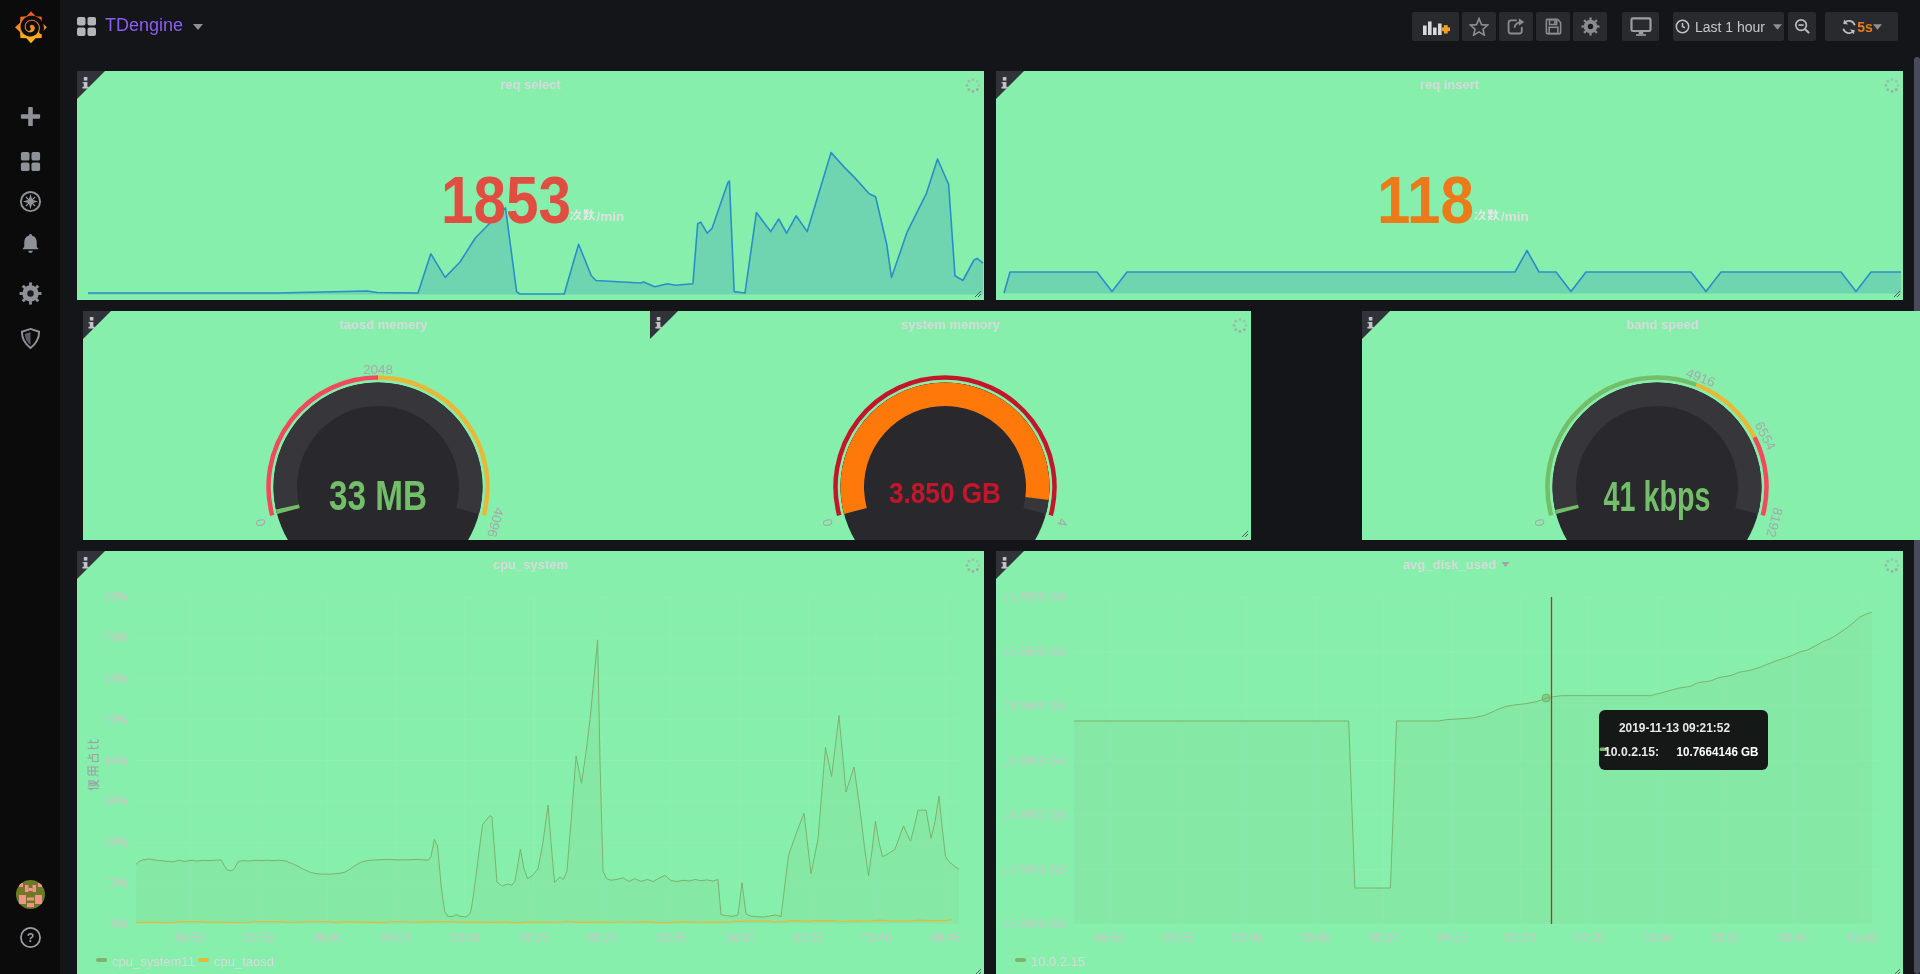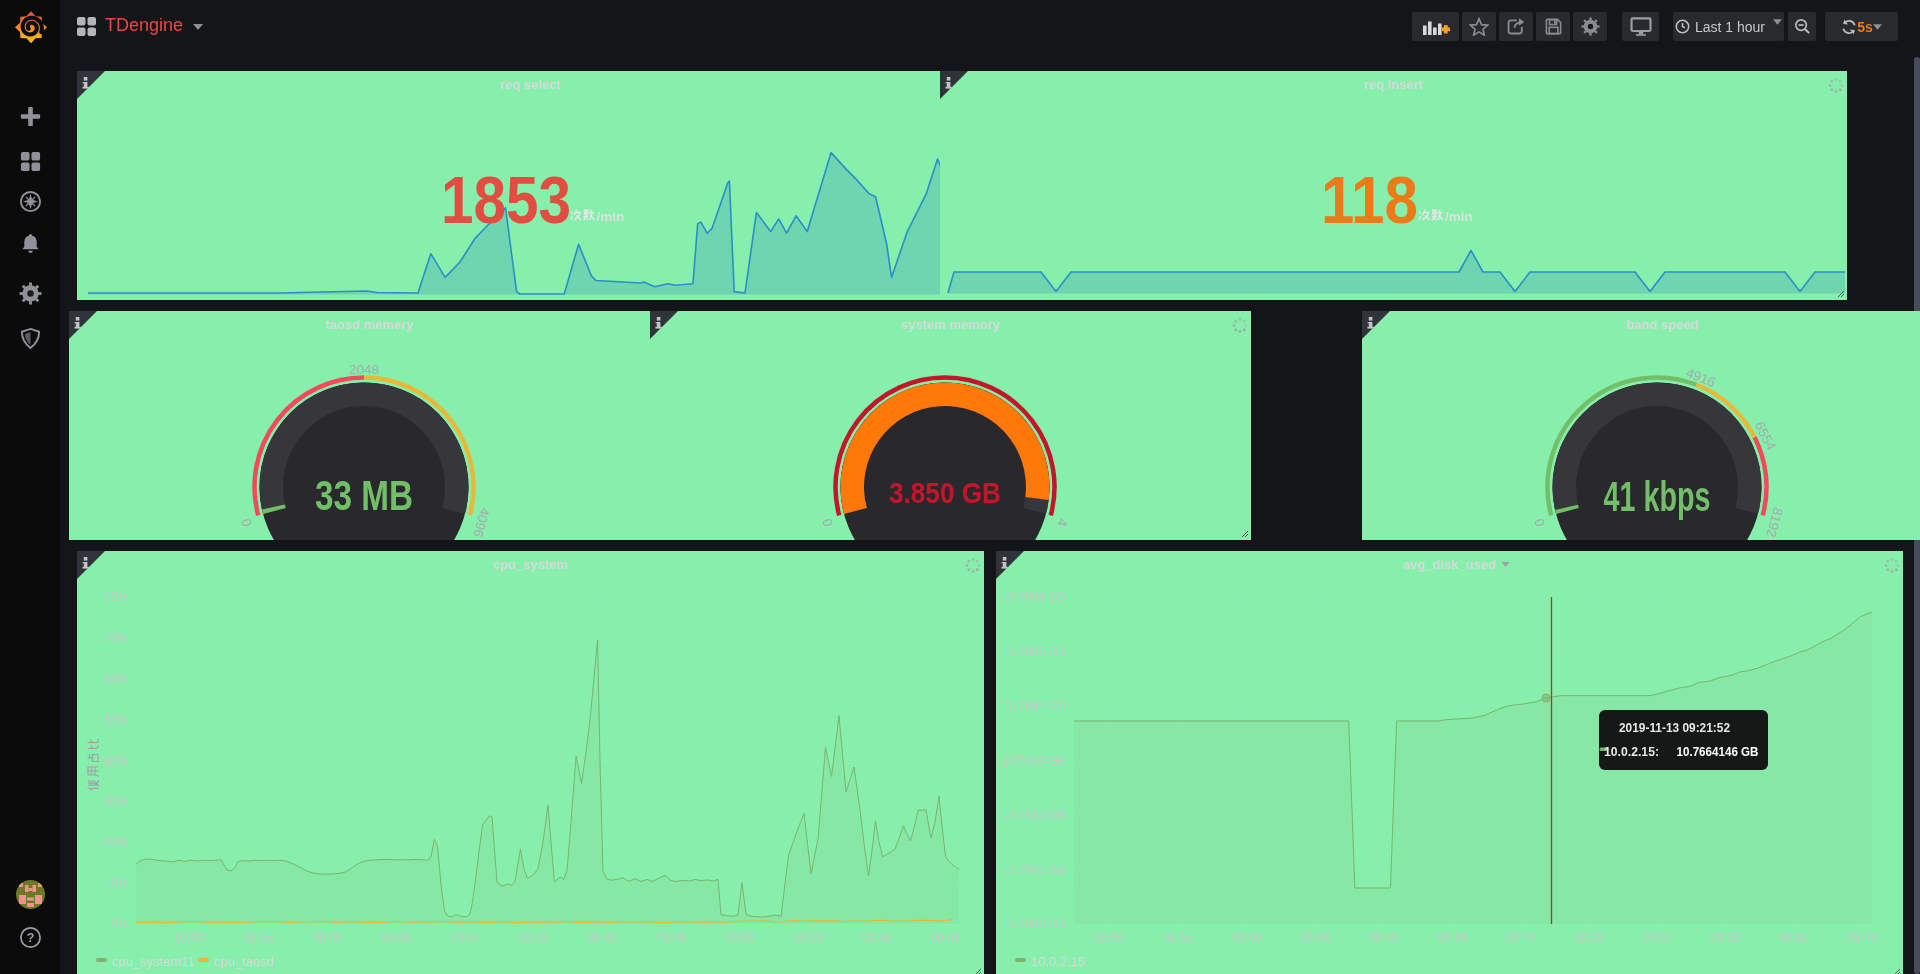--- a/index.html
+++ b/index.html
@@ -78,21 +78,21 @@
     </svg>
   </div>
 <svg style="position:absolute;left:77px;top:17px" width="19" height="19" viewBox="0 0 19 19">
       <g fill="#b3b5b8">
       <rect x="0" y="0" width="8.5" height="8.5" rx="2"></rect>
       <rect x="10.5" y="0" width="8.5" height="8.5" rx="2"></rect>
       <rect x="0" y="10.5" width="8.5" height="8.5" rx="2"></rect>
       <rect x="10.5" y="10.5" width="8.5" height="8.5" rx="2"></rect>
     </g>
   </svg>
-<div style="position:absolute;left:105px;top:15px;font-size:18px;color:#ef4444">TDengine</div>
+<div style="position:absolute;left:105px;top:15px;font-size:18px;color:#8b5cf6">TDengine</div>
 <svg style="position:absolute;left:193px;top:24px" width="10" height="6" viewBox="0 0 10 6">
     <path d="M0 0 L10 0 L5 6 Z" fill="#8d9094"></path>
   </svg>
 <div class="nbtn" style="left:1412px;width:47px">
     <span style="margin-top:5px"><svg width="28" height="19" viewBox="0 0 28 19">
         <g fill="#d8d9da">
       <rect x="1" y="7.5" width="3.6" height="9.5"></rect>
           <rect x="6" y="3.5" width="3.6" height="13.5"></rect>
           <rect x="11" y="9.5" width="3.6" height="7.5"></rect>
           <rect x="16" y="5.5" width="3.6" height="11.5"></rect>
@@ -131,21 +131,21 @@
     </svg>
   </div>
 <div class="nbtn" style="left:1622px;width:37px">
     <svg width="22" height="19" viewBox="0 0 24 21">
       <rect x="1.5" y="1.5" width="21" height="14" rx="1.5" fill="none" stroke="#9b9ea3" stroke-width="2.4"></rect>
       <rect x="9.5" y="16" width="5" height="3" fill="#9b9ea3"></rect>
       <rect x="6.5" y="19" width="11" height="1.8" fill="#9b9ea3"></rect>
     </svg>
   </div>
 <div class="nbtn" style="left:1673px;width:111px">
-    <span style="display:flex;gap:5px;color:#c7c8c9;font-size:14px"><svg width="15" height="15" viewBox="0 0 16 16">
+    <span style="display:flex;align-items:center;gap:5px;color:#c7c8c9;font-size:14px"><svg width="15" height="15" viewBox="0 0 16 16">
         <circle cx="8" cy="8" r="6.6" fill="none" stroke="#c0c1c3" stroke-width="1.6"></circle>
         <path d="M8 4.2 L8 8 L10.6 9.4" fill="none" stroke="#c0c1c3" stroke-width="1.6"></path>
       </svg>Last 1 hour
         <svg width="9" height="6" viewBox="0 0 10 6" style="margin-left:3px">
         <path d="M0 0 L10 0 L5 6 Z" fill="#8d9094"></path>
       </svg></span>
   </div>
 <div class="nbtn" style="left:1788px;width:28px">
     <svg width="17" height="17" viewBox="0 0 18 18">
       <circle cx="7.5" cy="7.5" r="5.6" fill="none" stroke="#b9bbbe" stroke-width="1.8"></circle>
@@ -208,21 +208,21 @@
             <path d="M1 8.5 Q3.5 10.5 5 11.5"></path>
             <path d="M8.5 1 L7 4 Q6.5 5 6 5.5"></path>
             <path d="M6.5 4 L11 4"></path>
             <path d="M8.8 4 Q9 7 6.2 11.5"></path>
             <path d="M7 6.5 Q9.5 9.5 11.5 11.5"></path>
           </g>
         </g>
       </g>
       <text x="519.6" y="150" font-size="13.5" font-weight="700" fill="#dfdfe1">/min</text>
     </svg></div>
-<div class="panel" style="left:940px;top:71px;width:907px;height:229px"><svg width="907" height="229" viewBox="0 0 907 229">
+<div class="panel" style="left:996px;top:71px;width:907px;height:229px"><svg width="907" height="229" viewBox="0 0 907 229">
       <path d="M0 0 L28 0 L0 28 Z" fill="#31333a"></path>
       <g fill="#c3c4c6">
         <rect x="6.8" y="6" width="3.6" height="3.6"></rect>
         <rect x="6.8" y="11" width="3.6" height="6.2"></rect>
         <rect x="5.4" y="15.8" width="6.4" height="1.7"></rect>
         <rect x="5.6" y="11" width="1.2" height="1.4"></rect>
       </g>
       <text x="453.5" y="18" text-anchor="middle" font-size="13" font-weight="700" fill="#d8d9da">req insert</text>
       <circle cx="902" cy="14.5" r="1.4" fill="#9fa2a6" opacity="0.35"></circle>
       <circle cx="900.24" cy="10.26" r="1.4" fill="#9fa2a6" opacity="0.43"></circle>
@@ -256,21 +256,21 @@
             <path d="M1 8.5 Q3.5 10.5 5 11.5"></path>
             <path d="M8.5 1 L7 4 Q6.5 5 6 5.5"></path>
             <path d="M6.5 4 L11 4"></path>
             <path d="M8.8 4 Q9 7 6.2 11.5"></path>
             <path d="M7 6.5 Q9.5 9.5 11.5 11.5"></path>
           </g>
         </g>
       </g>
       <text x="505" y="150" font-size="13.5" font-weight="700" fill="#dfdfe1">/min</text>
     </svg></div>
-<div class="panel" style="left:69px;top:311px;width:601px;height:229px"><svg width="601" height="229" viewBox="0 0 601 229">
+<div class="panel" style="left:83px;top:311px;width:601px;height:229px"><svg width="601" height="229" viewBox="0 0 601 229">
       <path d="M0 0 L28 0 L0 28 Z" fill="#31333a"></path>
       <g fill="#c3c4c6">
         <rect x="6.8" y="6" width="3.6" height="3.6"></rect>
         <rect x="6.8" y="11" width="3.6" height="6.2"></rect>
         <rect x="5.4" y="15.8" width="6.4" height="1.7"></rect>
         <rect x="5.6" y="11" width="1.2" height="1.4"></rect>
       </g>
       <text x="300.5" y="18" text-anchor="middle" font-size="13" font-weight="700" fill="#d8d9da">taosd memery</text>
       <circle cx="596" cy="14.5" r="1.4" fill="#9fa2a6" opacity="0.35"></circle>
       <circle cx="594.24" cy="10.26" r="1.4" fill="#9fa2a6" opacity="0.43"></circle>

